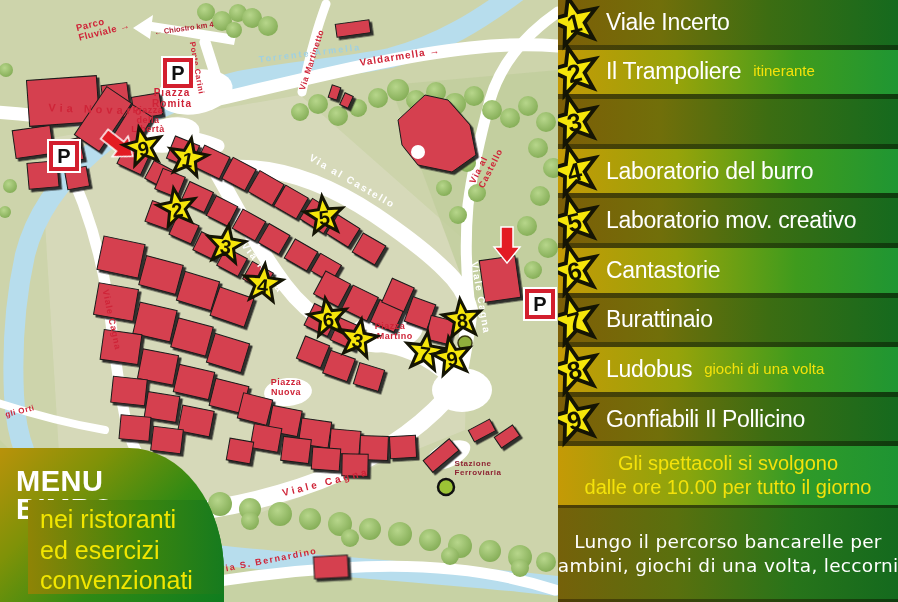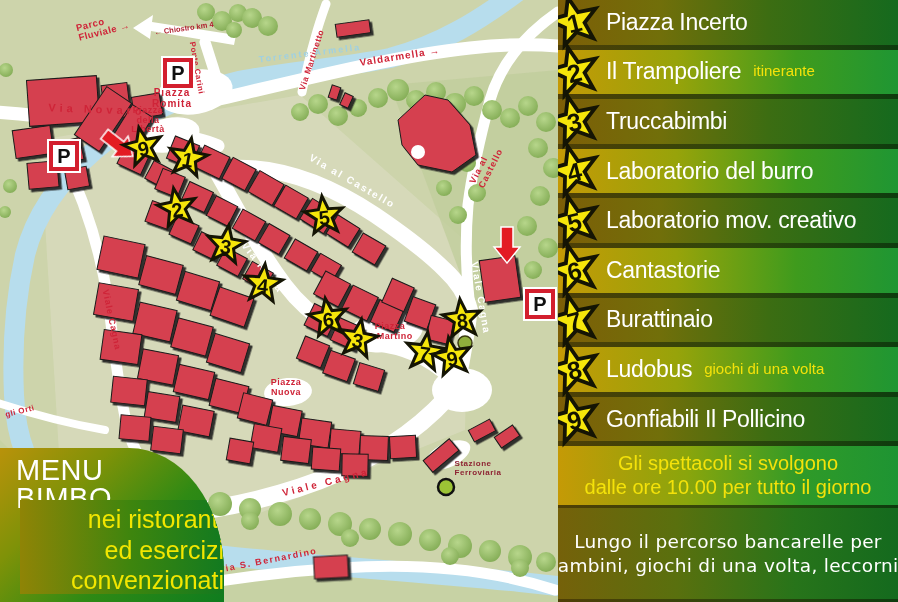--- a/index.html
+++ b/index.html
@@ -21,24 +21,24 @@
   .map-star text,.snum{font-size:100px;font-weight:bold;fill:#131300;text-anchor:middle;
     font-family:"Liberation Sans",sans-serif;}
   .p-sign{position:absolute;width:22px;height:22px;background:#fff;border:4px solid #d31f2e;
     box-shadow:0 0 0 2px #ffffff;display:flex;align-items:center;justify-content:center;
     font-weight:bold;font-size:20px;color:#101010;transform:translate(-50%,-50%);}
 
   
   .menu-card{position:absolute;left:0;bottom:0;width:224px;height:154px;z-index:5;
     border-top-right-radius:95px 125px;overflow:hidden;
     background:linear-gradient(135deg,#b9920a 0%,#7f9208 30%,#2f8a14 62%,#0f7c1f 100%);}
-  .menu-title{padding:8px 0 0 16px;color:#ffffff;font-weight:normal;font-size:29px;line-height:0.98;letter-spacing:0.5px;}
-  .menu-inner{position:absolute;left:20px;top:52px;width:204px;height:94px;
+  .menu-title{padding:8px 0 0 16px;color:#ffffff;font-weight:bold;font-size:29px;line-height:0.98;letter-spacing:0.5px;margin-top:11px;}
+  .menu-inner{position:absolute;left:28px;top:52px;width:204px;height:94px;
     background:linear-gradient(90deg,#8f8406 0%,#3d850e 55%,#127a20 100%);
-    padding:4px 0 0 12px;box-sizing:border-box;text-align:right;}
+    padding:4px 0 0 12px;box-sizing:border-box;}
   .menu-inner span{display:block;color:#f2e600;font-size:25px;line-height:1.22;}
 
   
   .legend{position:relative;width:340px;height:602px;overflow:hidden;flex:0 0 340px;
     background:linear-gradient(90deg,#4f3f06 0%,#2c470b 55%,#0e3c0e 100%);}
   .lrow{position:relative;height:44.6px;margin-bottom:5px;display:flex;align-items:center;
     padding-left:48px;box-sizing:border-box;overflow:visible;}
   .lrow.dark{background:linear-gradient(90deg,#7d5e07 0%,#716f0a 30%,#3c6d12 62%,#156a1e 100%);}
   .lrow.light{background:linear-gradient(90deg,#c59a06 0%,#97a30a 35%,#3f9b1d 70%,#1f9633 100%);}
   .lstar{position:absolute;left:-13px;top:50%;width:58px;height:58px;transform:translateY(-50%);z-index:2;}
@@ -360,21 +360,21 @@
 
     <div class="lrow dark">
       <span class="lstar">
         <svg viewBox="-115 -115 230 230">
             <g transform="rotate(-14)">
               <use href="#star-sym"></use>
               <text class="snum" x="0" y="40">1</text>
             </g>
           </svg>
       </span>
-      <span class="ltitle">Piazza Incerto</span>
+      <span class="ltitle">Viale Incerto</span>
     </div>
 
     <div class="lrow light">
       <span class="lstar">
         <svg viewBox="-115 -115 230 230">
             <g transform="rotate(-14)">
               <use href="#star-sym"></use>
               <text class="snum" x="0" y="40">2</text>
             </g>
           </svg>
@@ -385,21 +385,20 @@
 
     <div class="lrow dark">
       <span class="lstar">
         <svg viewBox="-115 -115 230 230">
             <g transform="rotate(-14)">
               <use href="#star-sym"></use>
               <text class="snum" x="0" y="40">3</text>
             </g>
           </svg>
       </span>
-      <span class="ltitle">Truccabimbi</span>
       <span class="lnote"></span>
     </div>
 
     <div class="lrow light">
       <span class="lstar">
         <svg viewBox="-115 -115 230 230">
             <g transform="rotate(-14)">
               <use href="#star-sym"></use>
               <text class="snum" x="0" y="40">4</text>
             </g>

